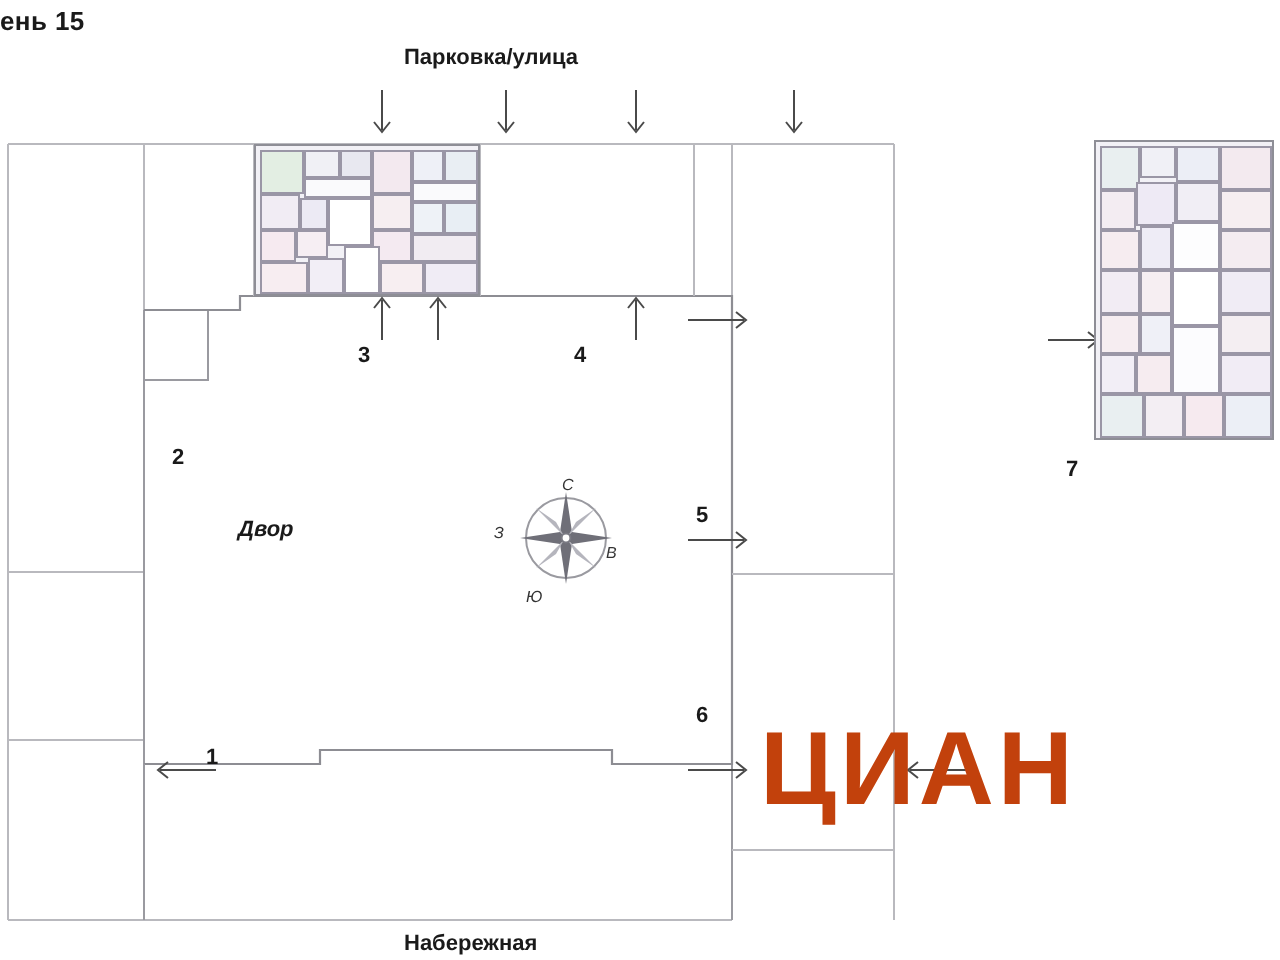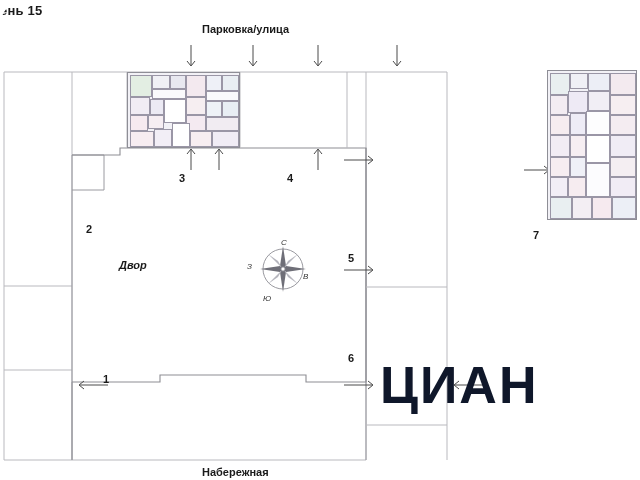--- a/index.html
+++ b/index.html
@@ -8,21 +8,20 @@
     background: #ffffff;
   }
   #root {
     position: relative;
     width: 640px;
     height: 480px;
     overflow: hidden;
     background: #ffffff;
     font-family: "Liberation Sans", sans-serif;
     color: #1a1a1a;
-    border-radius: 26px;
   }
   
   .lbl {
     position: absolute;
     white-space: nowrap;
     font-size: 11px;
     color: #1a1a1a;
   }
   .lbl-title {
     font-size: 13px;
@@ -72,21 +71,21 @@
     width: 62px;
     height: 62px;
   }
   
   #watermark {
     position: absolute;
     left: 380px;
     top: 355px;
     font-size: 52px;
     font-weight: bold;
-    color: #0f172a;
+    color: #c2410c;
     letter-spacing: 2px;
     user-select: none;
   }
 </style>
 </head>
 <body>
 
 <div id="root">
 
   <div class="lbl lbl-title" style="left:0px; top:3px;">ень 15</div>

